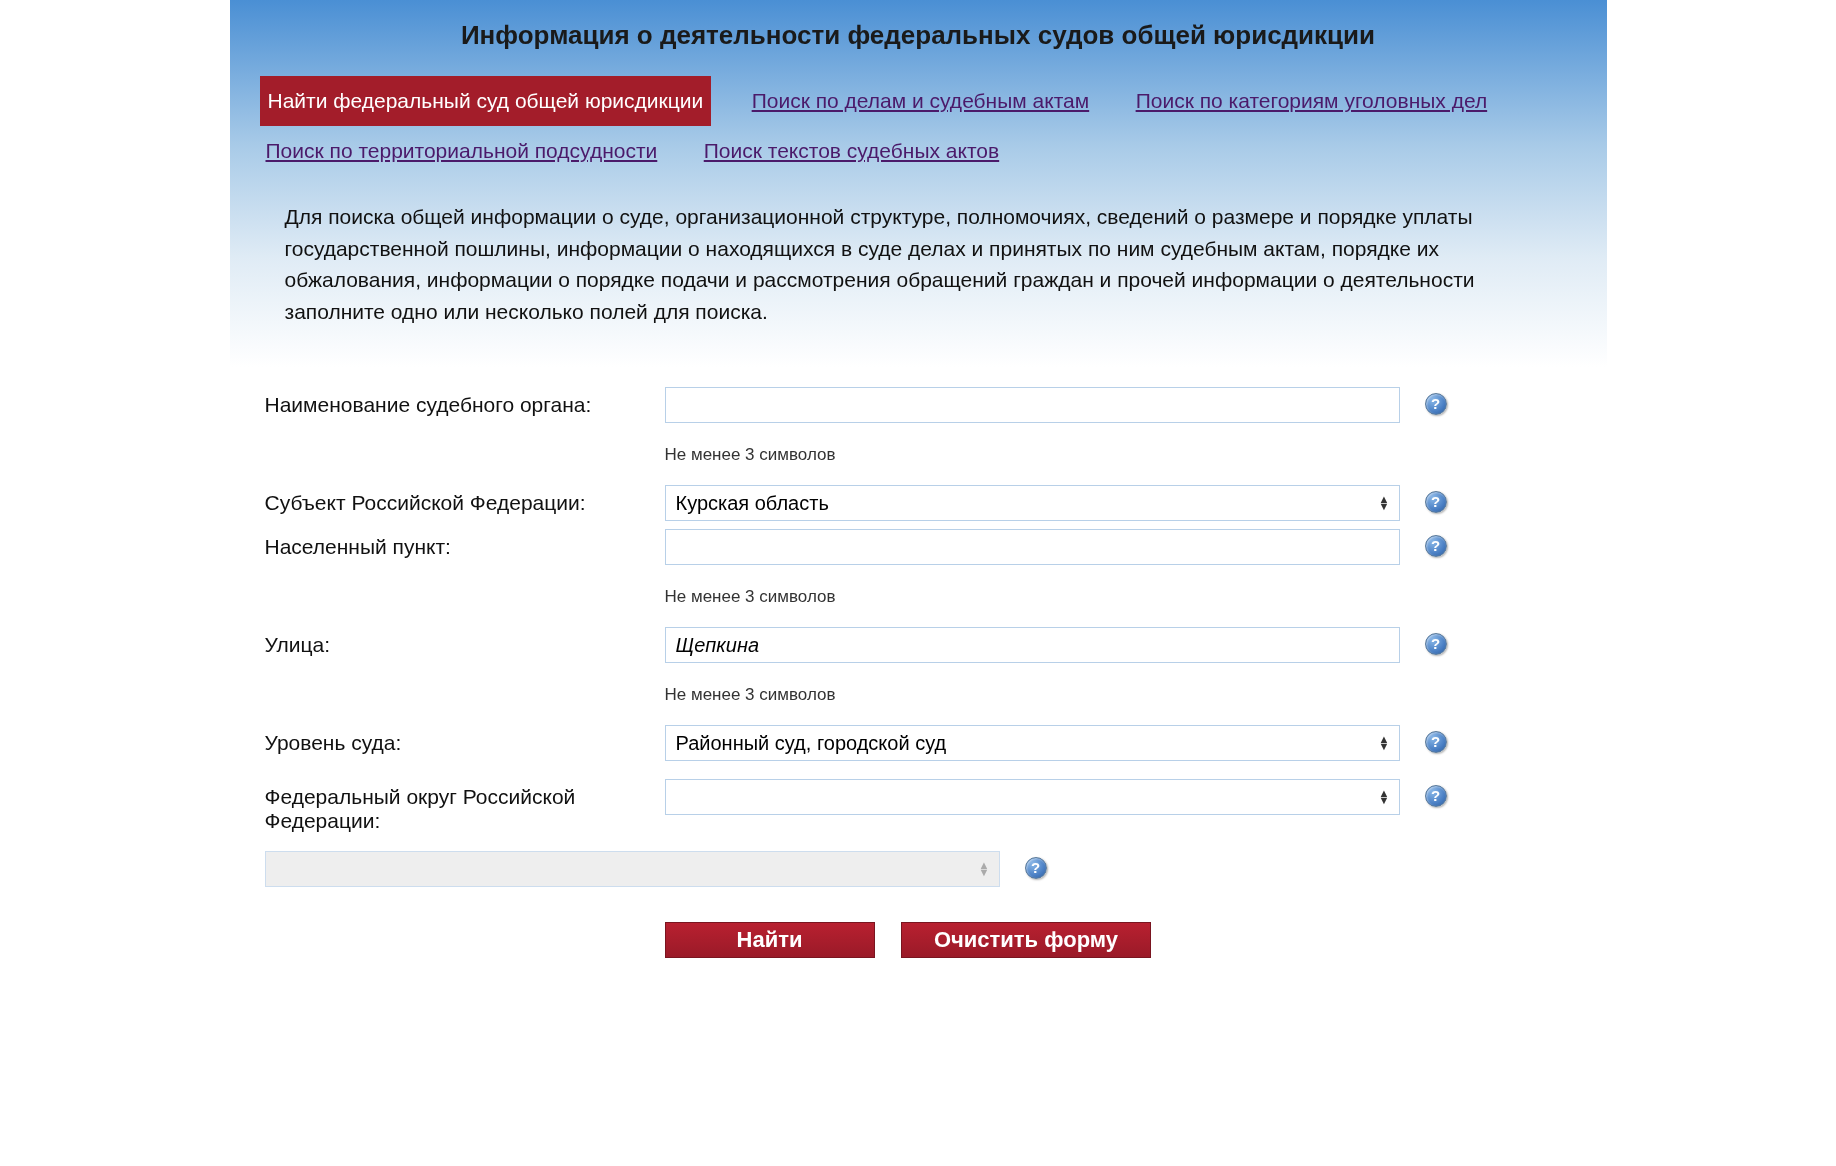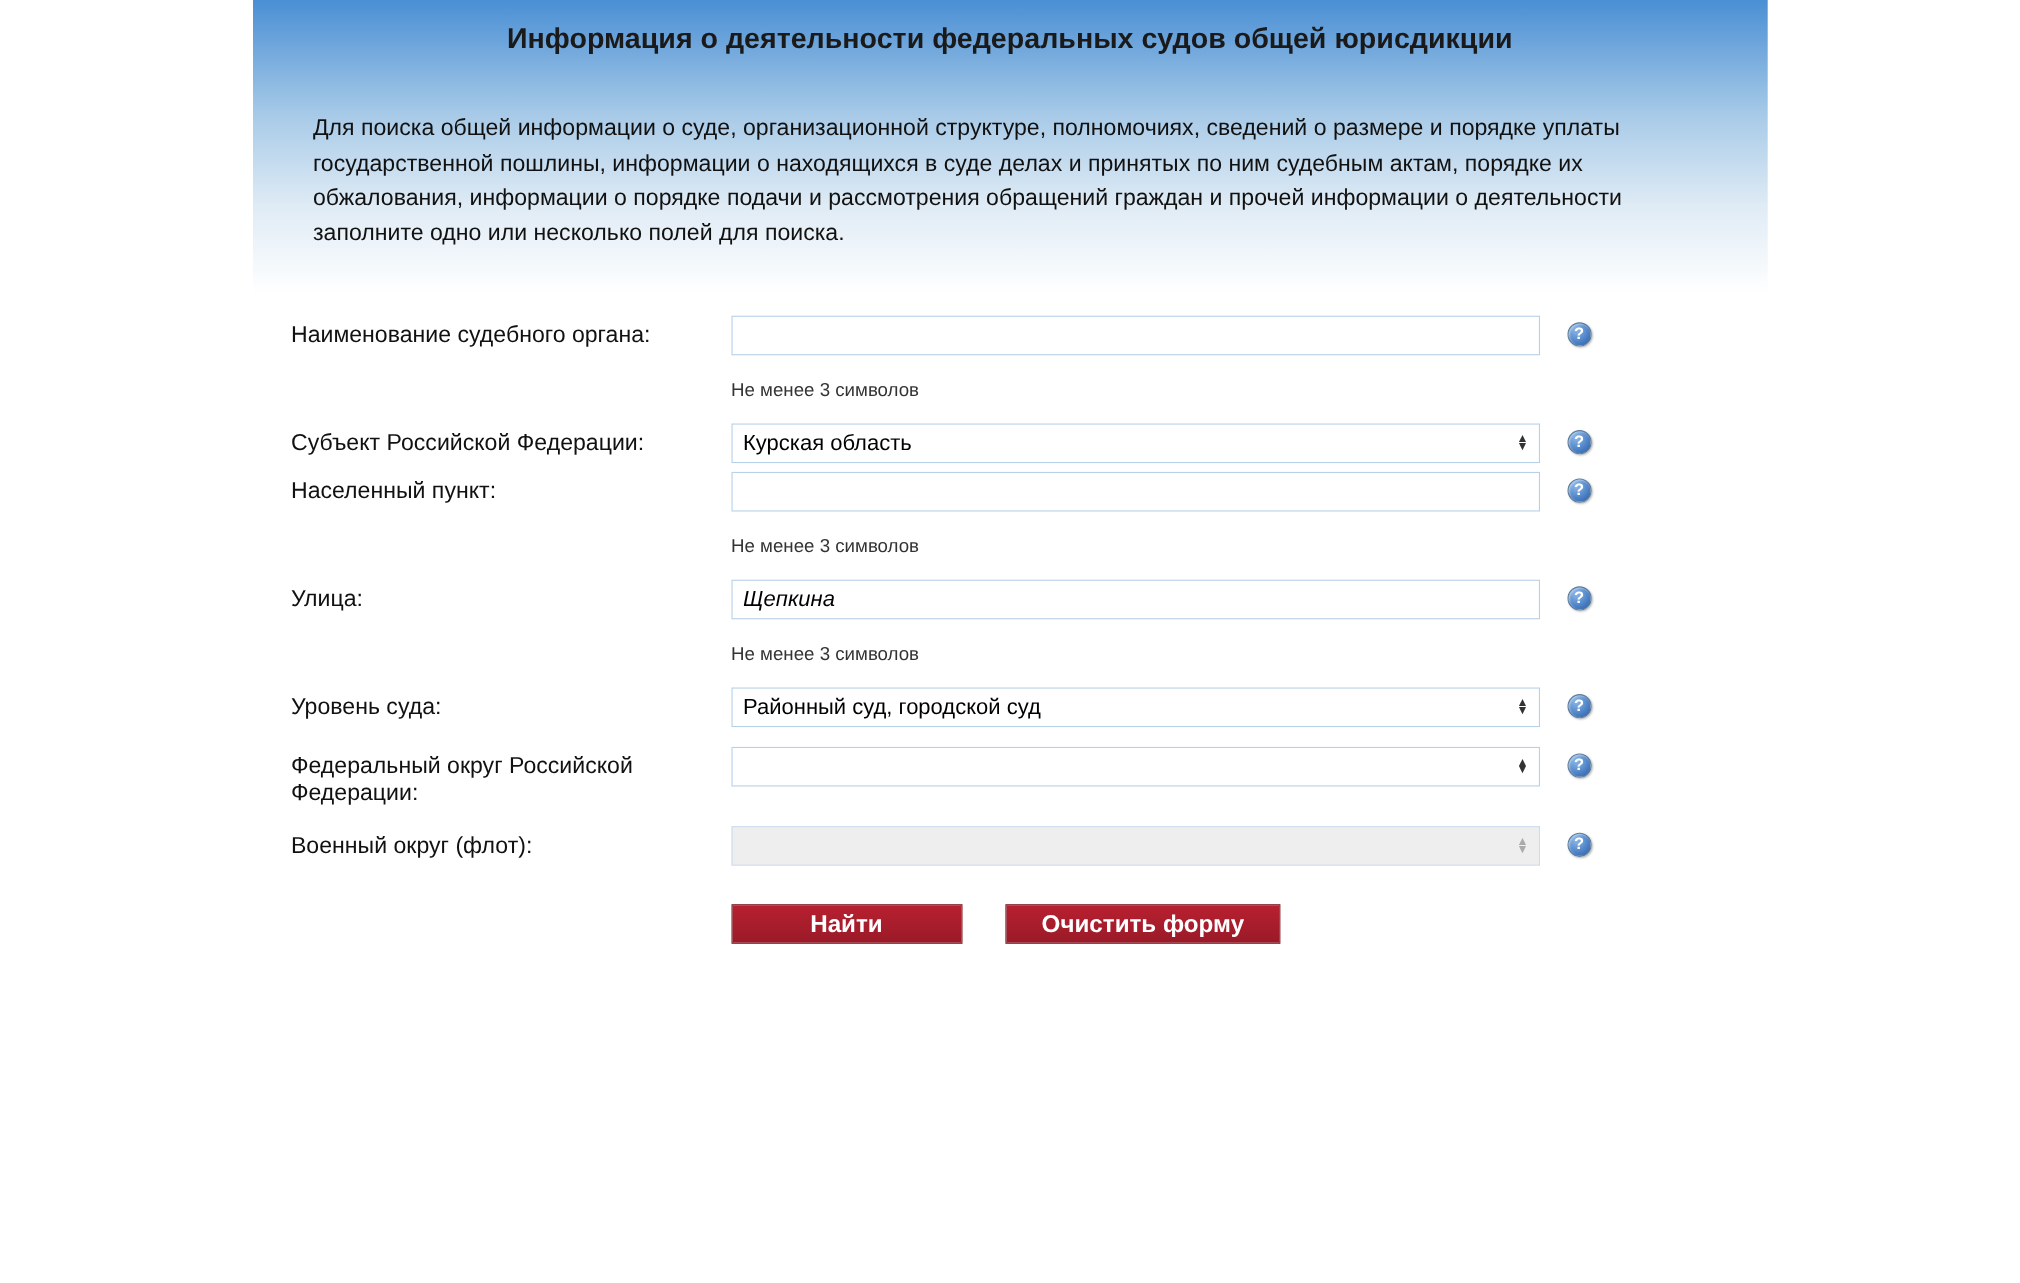--- a/index.html
+++ b/index.html
@@ -158,36 +158,44 @@
       display: inline-block;
       background: linear-gradient(to bottom, #b82030 0%, #9a1a28 100%);
       color: #fff;
       font-size: 22px;
       font-weight: bold;
       border: 1px solid #7a1520;
       padding: 4px 0;
       cursor: pointer;
       text-align: center;
       width: 210px;
-      margin-right: 35px;
+      margin-right: 22px;
     }
     .action-button.wide {
       width: 250px;
     }
     .spacer {
       height: 10px;
     }
   </style>
 </head>
 <body>
 
 <div class="page">
   <div class="header-gradient">
     <h1 class="page-title">Информация о деятельности федеральных судов общей юрисдикции</h1>
 
+    <div class="tabs">
+      <span class="tab active">Найти федеральный суд общей юрисдикции</span>
+      <span class="tab">Поиск по делам и судебным актам</span>
+      <span class="tab">Поиск по категориям уголовных дел</span>
+      <br>
+      <span class="tab">Поиск по территориальной подсудности</span>
+      <span class="tab">Поиск текстов судебных актов</span>
+    </div>
 
     <div class="description">Для поиска общей информации о суде, организационной структуре, полномочиях, сведений о размере и порядке уплаты государственной пошлины, информации о находящихся в суде делах и принятых по ним судебным актам, порядке их обжалования, информации о порядке подачи и рассмотрения обращений граждан и прочей информации о деятельности заполните одно или несколько полей для поиска.</div>
   </div>
 
   <div class="form-area">
 
     <div class="form-row with-hint">
       <div class="label-col">Наименование судебного органа:</div>
       <div class="input-col">
         <input type="text" class="text-input" value="" style="">
@@ -261,21 +269,20 @@
           <div class="select-arrows">▲<br>▼</div>
         </div>
       </div>
       <div class="help-col">
         <span class="help-icon">?</span>
       </div>
     </div>
     <div class="spacer"></div>
 
     <div class="form-row">
-      <div class="label-col">Военный округ (флот):</div>
       <div class="input-col">
         <div class="select-wrap">
           <select class="select-input disabled" disabled="">
             <option></option>
           </select>
           <div class="select-arrows" style="color:#aaa">▲<br>▼</div>
         </div>
       </div>
       <div class="help-col">
         <span class="help-icon">?</span>

